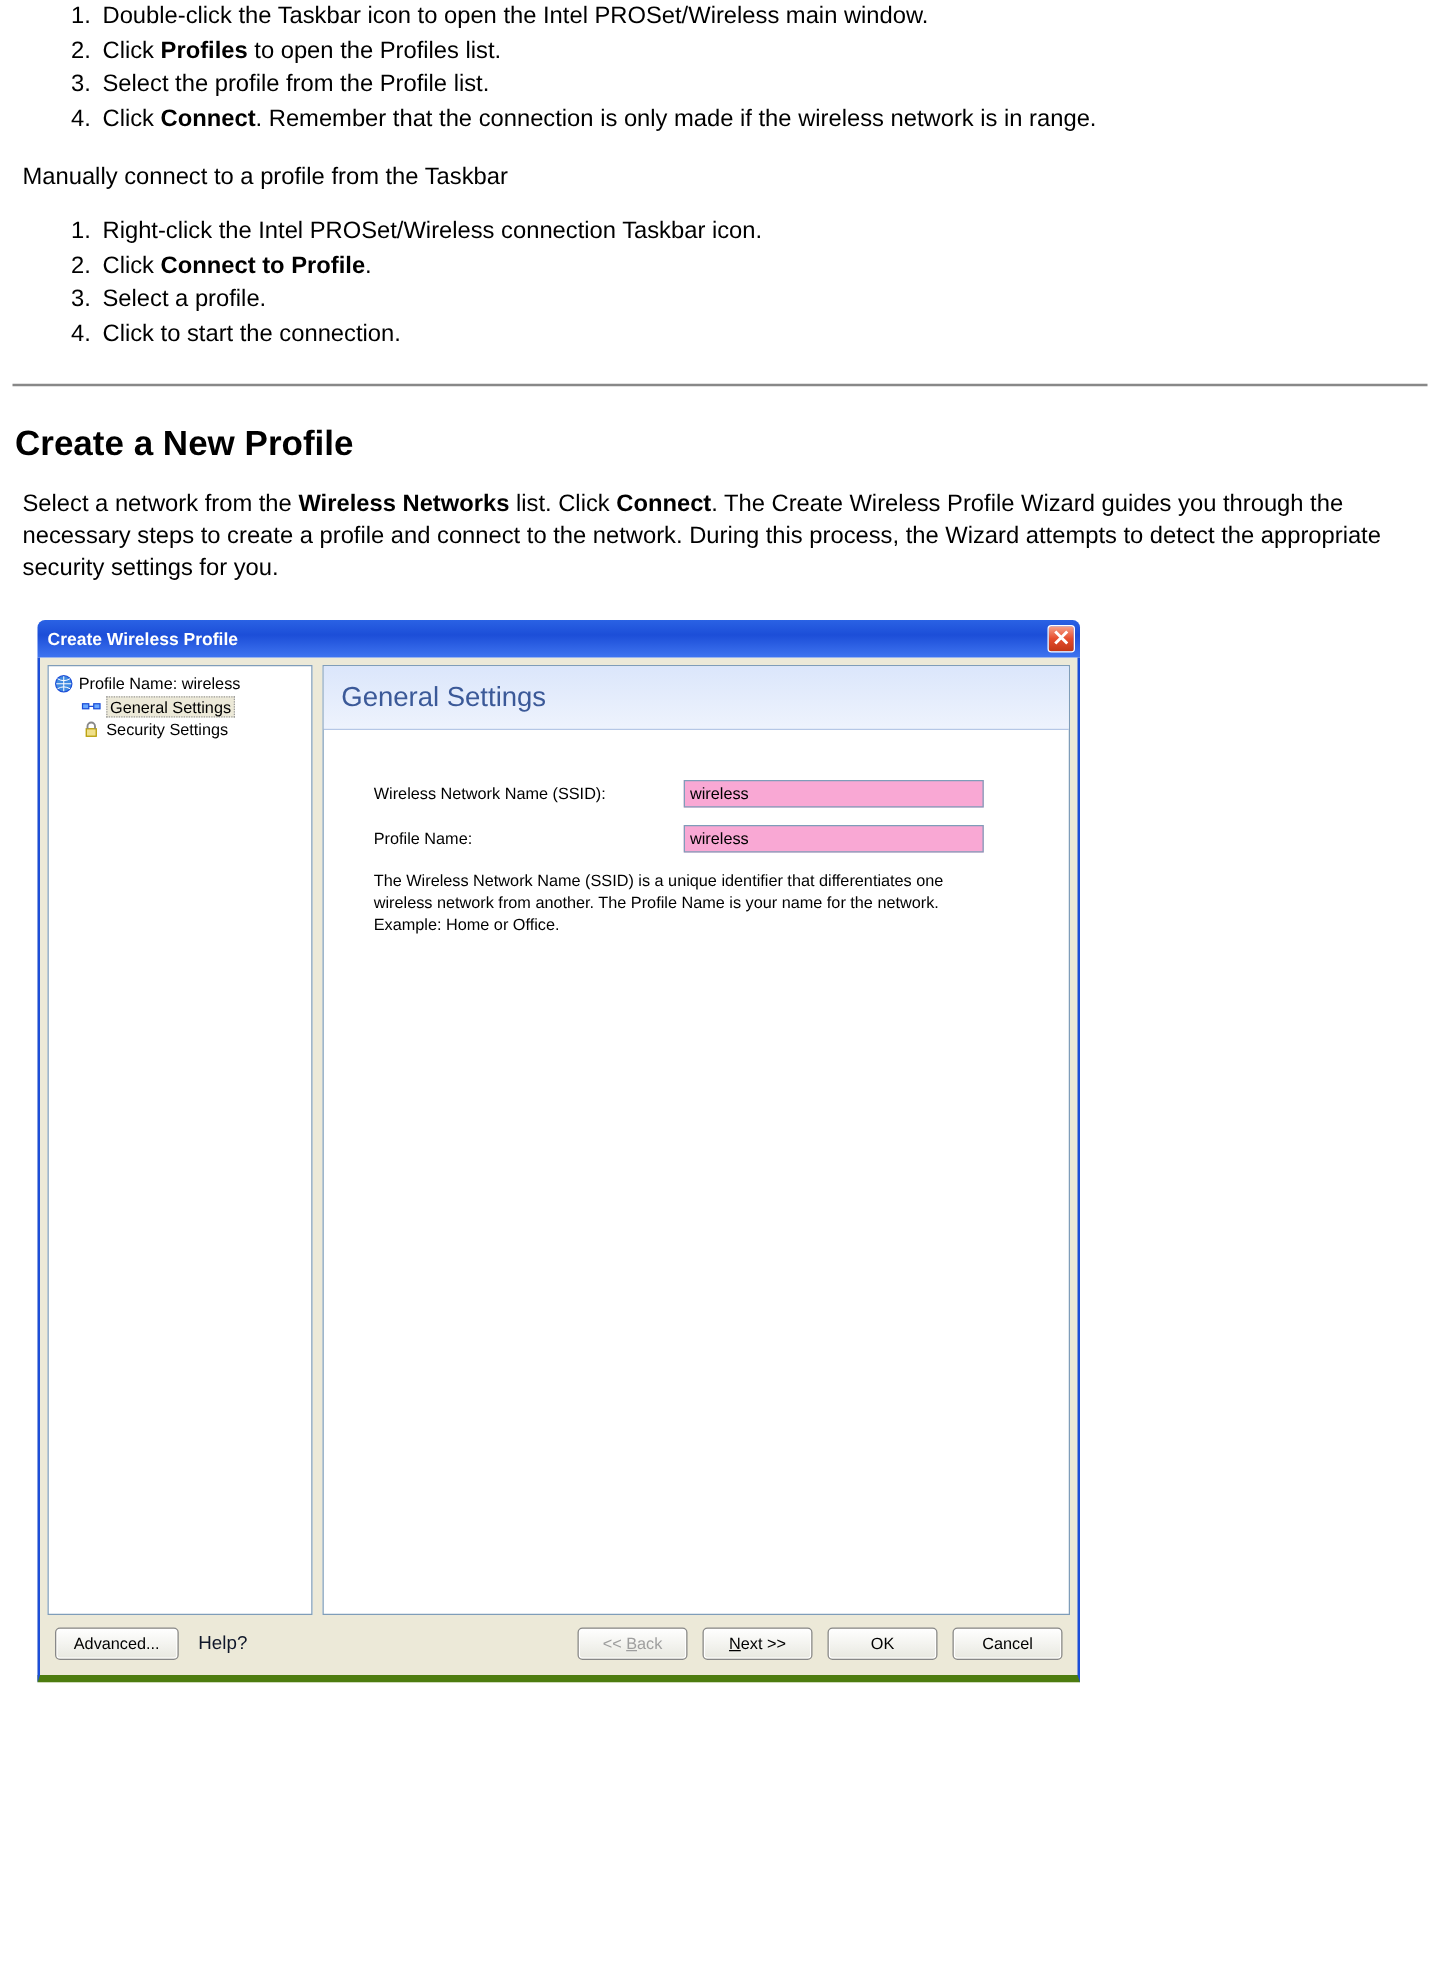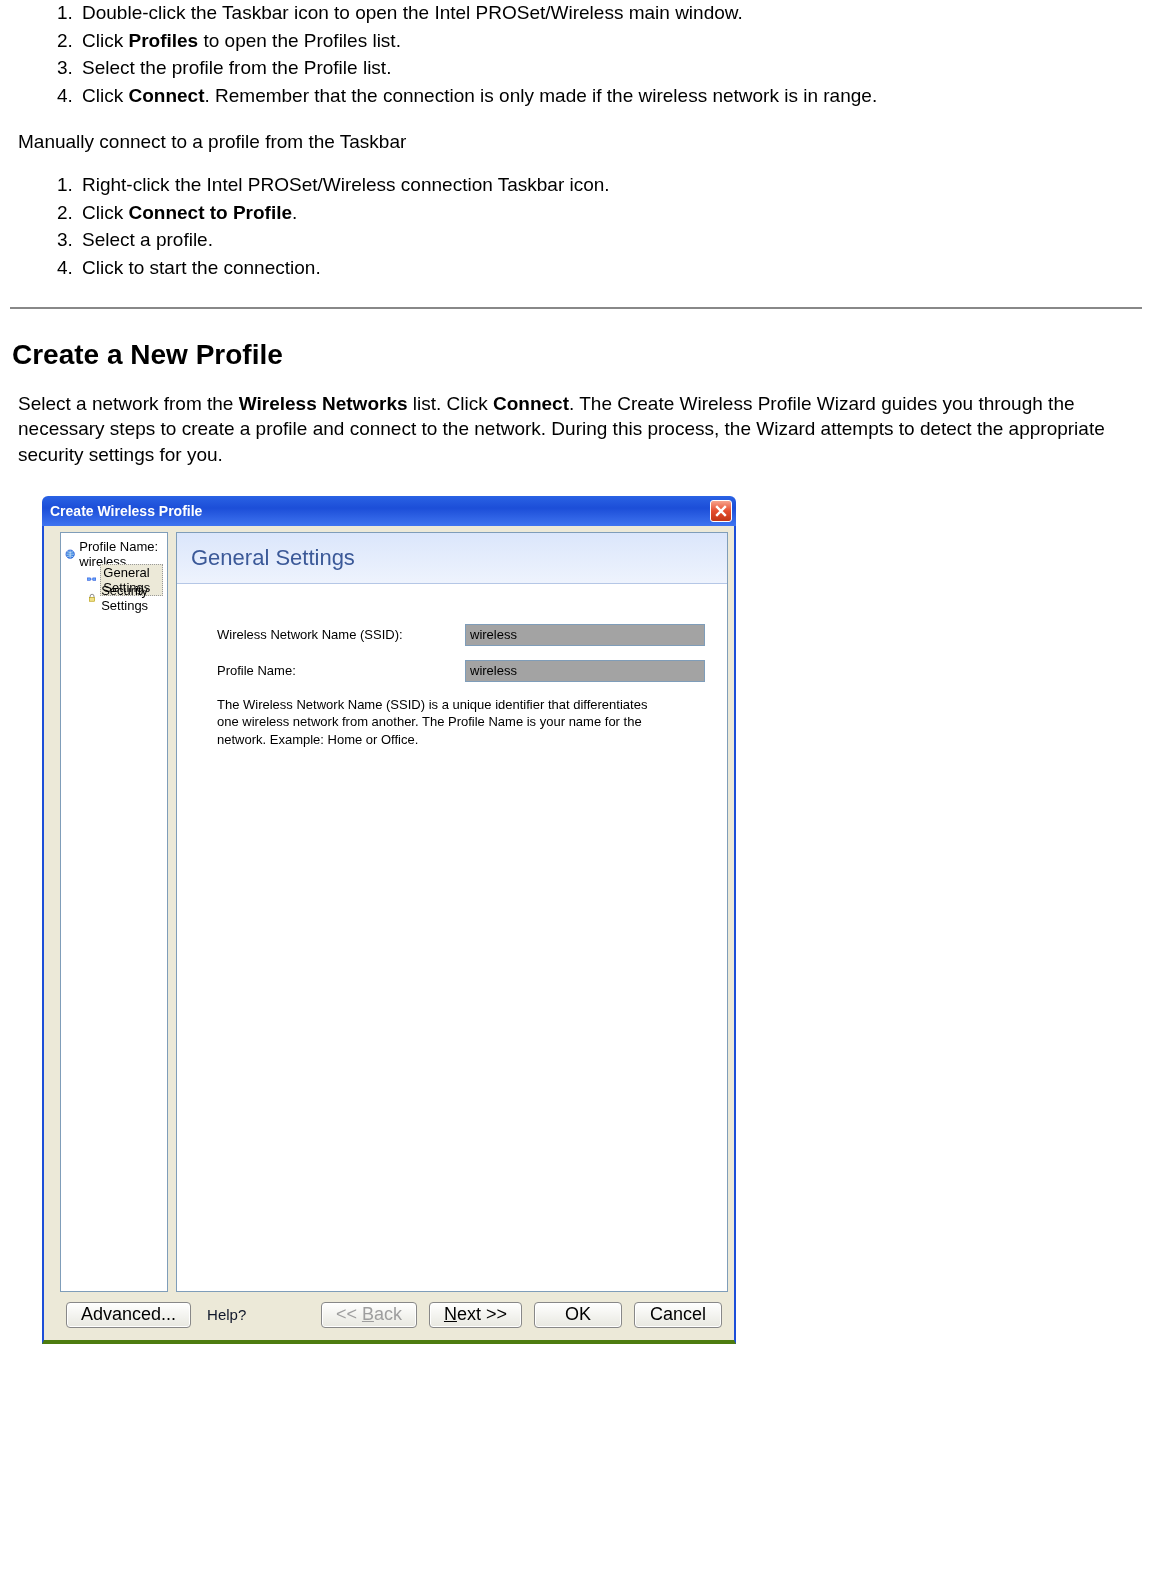--- a/index.html
+++ b/index.html
@@ -33,22 +33,22 @@
     }
     h2.heading {
       font-size: 28px;
       font-weight: bold;
       margin: 20px 2px 20px 2px;
     }
     .bold { font-weight: bold; }
 
     
     .wizard-wrap {
-      margin: 28px 0 0 32px;
-      width: 694px;
+      margin: 28px 0 0 20px;
+      width: 834px;
     }
     .titlebar {
       height: 30px;
       background: linear-gradient(to bottom, #2a62e4 0%, #1c4ed8 40%, #3f74f0 100%);
       border-top-left-radius: 6px;
       border-top-right-radius: 6px;
       display: flex;
       align-items: center;
       padding: 0 4px 0 8px;
       position: relative;
@@ -67,22 +67,22 @@
       border-radius: 3px;
       display: flex; align-items: center; justify-content: center;
       cursor: pointer;
     }
     .close-btn svg { width: 12px; height: 12px; }
 
     .wizard-body {
       background: #ece9d8;
       border-left: 2px solid #1c4ed8;
       border-right: 2px solid #1c4ed8;
-      border-bottom: 4px solid #4d7c0f;
-      padding: 6px 6px 10px 16px;
+      border-bottom: 6px solid #4d7c0f;
+      padding: 6px 6px 10px 6px;
     }
     .wizard-inner {
       display: flex;
       gap: 8px;
     }
     .tree-pane {
       width: 212px;
       height: 760px;
       background: #fff;
       border: 1px solid #7f9db9;
@@ -119,21 +119,21 @@
       color: #3b5998;
       font-family: Tahoma, Verdana, sans-serif;
     }
     .form-area { padding: 40px 22px 0 40px; }
     .form-row { display: flex; align-items: center; margin-bottom: 14px; }
     .form-label { width: 248px; }
     .text-input {
       width: 240px;
       height: 22px;
       border: 1px solid #7f9db9;
-      background: #a3a3a3;
+      background: #f9a8d4;
       font-family: Tahoma, Verdana, sans-serif;
       font-size: 13px;
       padding: 1px 4px;
     }
     .helptext {
       margin: 8px 40px 0 0;
       line-height: 1.35;
     }
     .opmode-label { margin-top: 60px; }
     .radio-block { margin: 10px 40px 0 48px; }
@@ -156,21 +156,21 @@
       padding: 10px 6px 2px 6px;
       gap: 12px;
     }
     .xp-btn {
       min-width: 88px;
       height: 26px;
       background: linear-gradient(to bottom, #fff, #e8e8e0);
       border: 1px solid #888;
       border-radius: 4px;
       font-family: Tahoma, Verdana, sans-serif;
-      font-size: 18px;
+      font-size: 13px;
       padding: 0 14px;
       cursor: pointer;
       box-shadow: inset 0 0 0 1px #fff;
     }
     .xp-btn.disabled { color: #9e9e9e; cursor: default; }
     .help-link {
       color: #0f172a;
       font-family: Liberation Sans, sans-serif;
       font-size: 15px;
       cursor: pointer;

